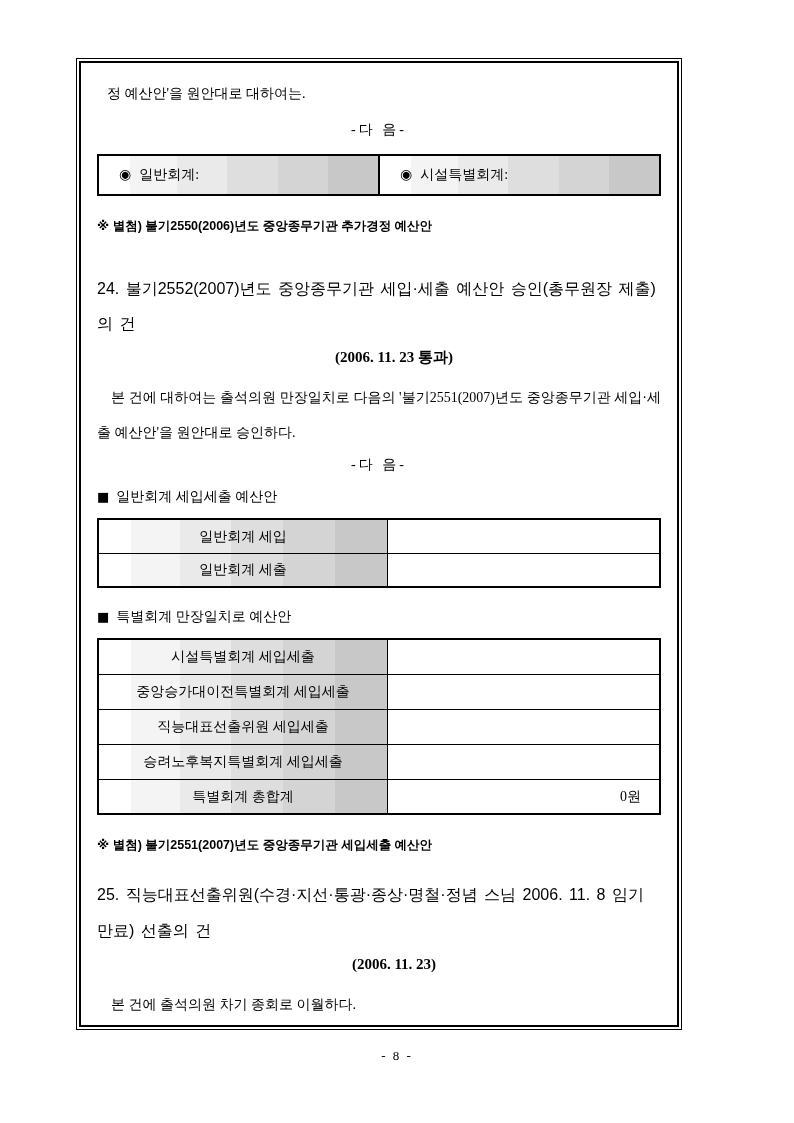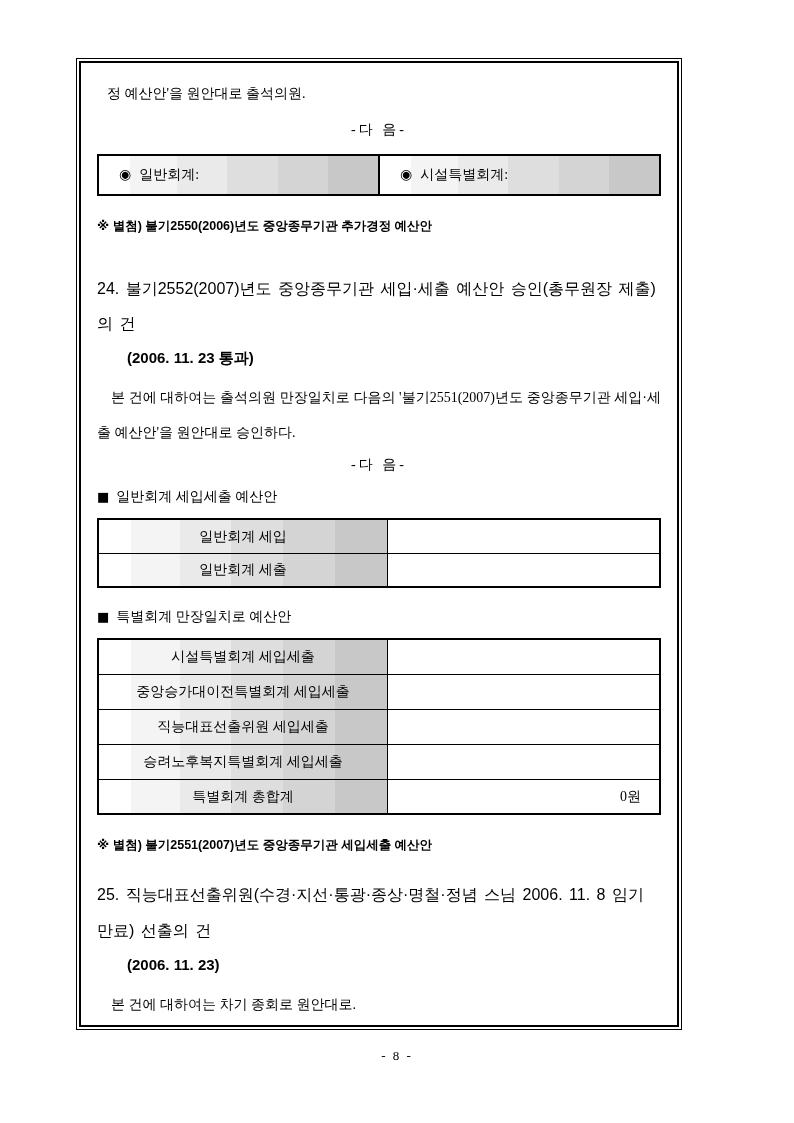--- a/index.html
+++ b/index.html
@@ -73,25 +73,26 @@
   .item { margin-top: 36px; }
   .item-25 { margin-top: 23px; }
   .item-title {
     font-family: "Liberation Sans", "DejaVu Sans", sans-serif;
     font-weight: normal;
     font-size: 16px;
     line-height: 2.2;
     word-spacing: 2px;
   }
   .item-date {
-    font-family: Liberation Sans, sans-serif;
+    font-family: Liberation Serif, serif;
     font-weight: bold;
     font-size: 15px;
     line-height: 2.2;
     padding-left: 30px;
+    text-align: center;
   }
   .paragraph {
     margin-top: 6px;
     font-size: 14px;
     line-height: 2.5;
     text-indent: 14px;
     text-align: justify;
   }
   .section-heading {
     margin-top: 14px;
@@ -123,21 +124,21 @@
     letter-spacing: 2px;
   }
 </style>
 </head>
 <body>
 
 <div class="page">
   <div class="frame">
     <div class="frame-inner">
 
-      <p class="body-text intro-line">정 예산안'을 원안대로 출석의원.</p>
+      <p class="body-text intro-line">정 예산안'을 원안대로 대하여는.</p>
 
       <p class="separator">-다  음-</p>
 
       <table class="budget-select-table">
         <tbody>
             <tr>
           <td class="grad">
             <span class="radio-icon">◉</span><span>일반회계:</span>
           </td>
           <td class="grad">
@@ -204,19 +205,19 @@
       </tbody>
         </table>
 
       <p class="note">※ 별첨) 불기2551(2007)년도 중앙종무기관 세입세출 예산안</p>
 
       <div class="item item-25">
         <p class="item-title">25. 직능대표선출위원(수경·지선·통광·종상·명철·정념 스님 2006. 11. 8 임기 만료) 선출의 건</p>
         <p class="item-date">(2006. 11. 23)</p>
       </div>
 
-      <p class="paragraph">본 건에 대하여는 차기 종회로 원안대로.</p>
+      <p class="paragraph">본 건에 출석의원 차기 종회로 이월하다.</p>
 
     </div>
   </div>
 
   <div class="page-footer">- 8 -</div>
 </div>
 
 </body></html>

